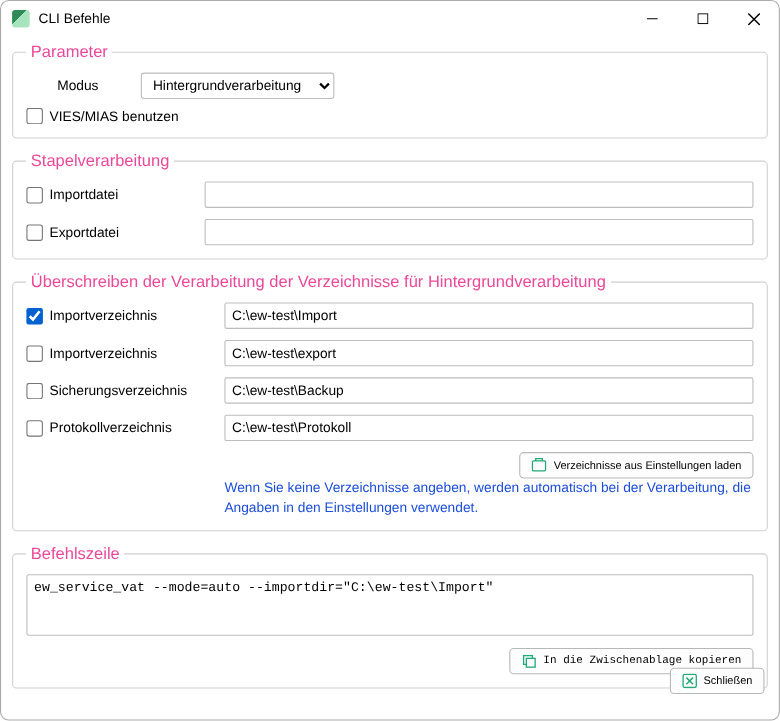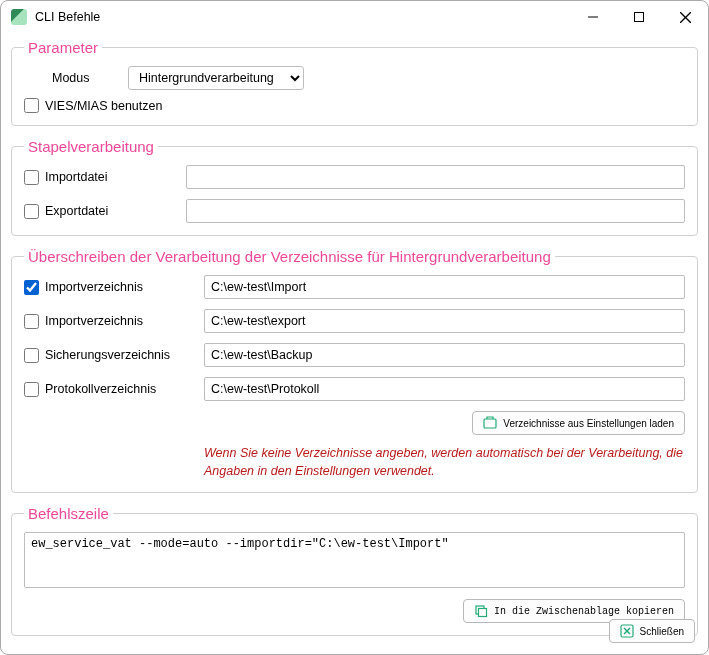--- a/index.html
+++ b/index.html
@@ -120,45 +120,43 @@
     padding: 4px 10px;
     font-family: inherit;
     font-size: 10px;
     display: inline-flex;
     align-items: center;
     gap: 6px;
     cursor: default;
   }
   .btn .bicon { width: 14px; height: 14px; display: inline-flex; }
   .hint {
-    margin-top: 10px;
     margin-left: 180px;
-    color: #b91c1c;
+    color: #1d4ed8;
     line-height: 1.4;
-    font-style: italic;
   }
   textarea.cmd {
     width: 100%;
     height: 56px;
     resize: none;
     border: 1px solid #bdbdbd;
     border-radius: 2px;
     font-family: "Consolas","Courier New",monospace;
     font-size: 12px;
     padding: 4px 6px;
   }
   .cmd-actions {
     margin-top: 8px;
     display: flex;
     justify-content: flex-end;
     font-family: Liberation Mono, monospace;
   }
   .footer {
     position: absolute;
-    bottom: 12px;
+    bottom: 24px;
     right: 14px;
   }
 </style>
 </head>
 <body>
 
 <div class="titlebar">
   <div class="appicon"></div>
   <div class="title">CLI Befehle</div>
   <div class="spacer"></div>

